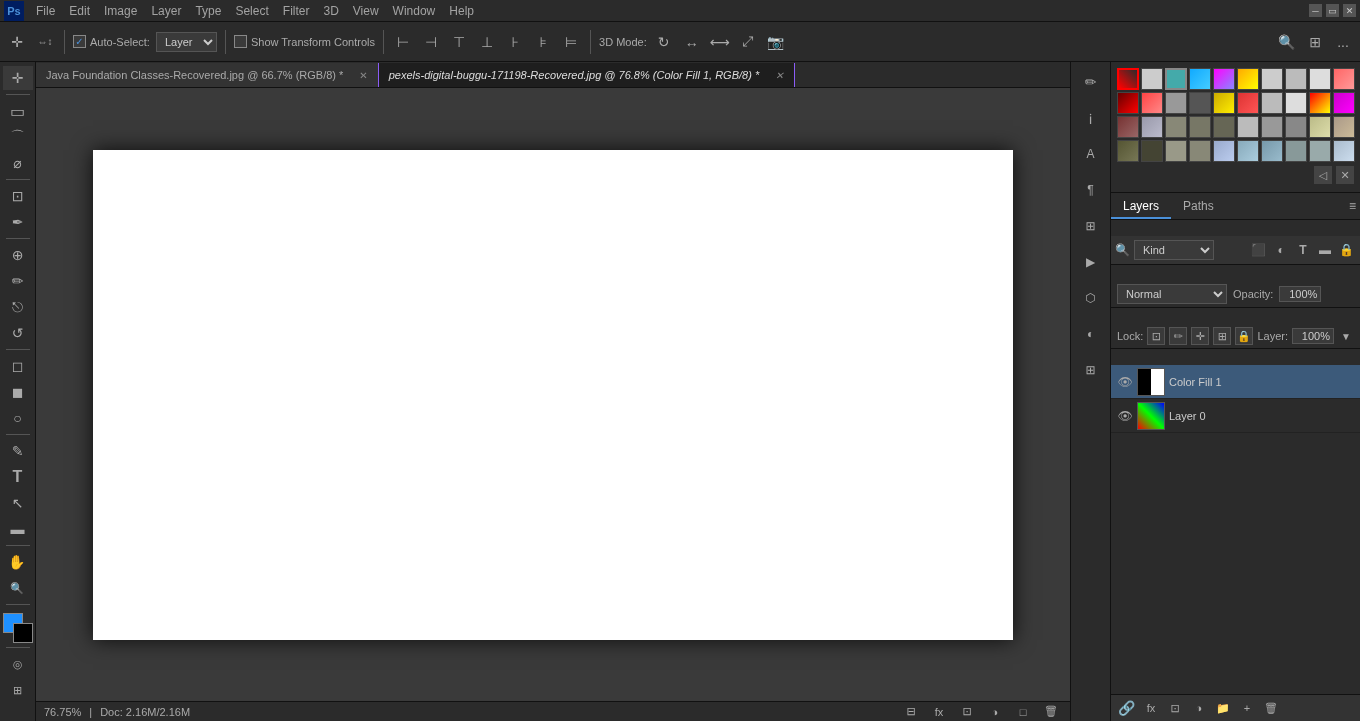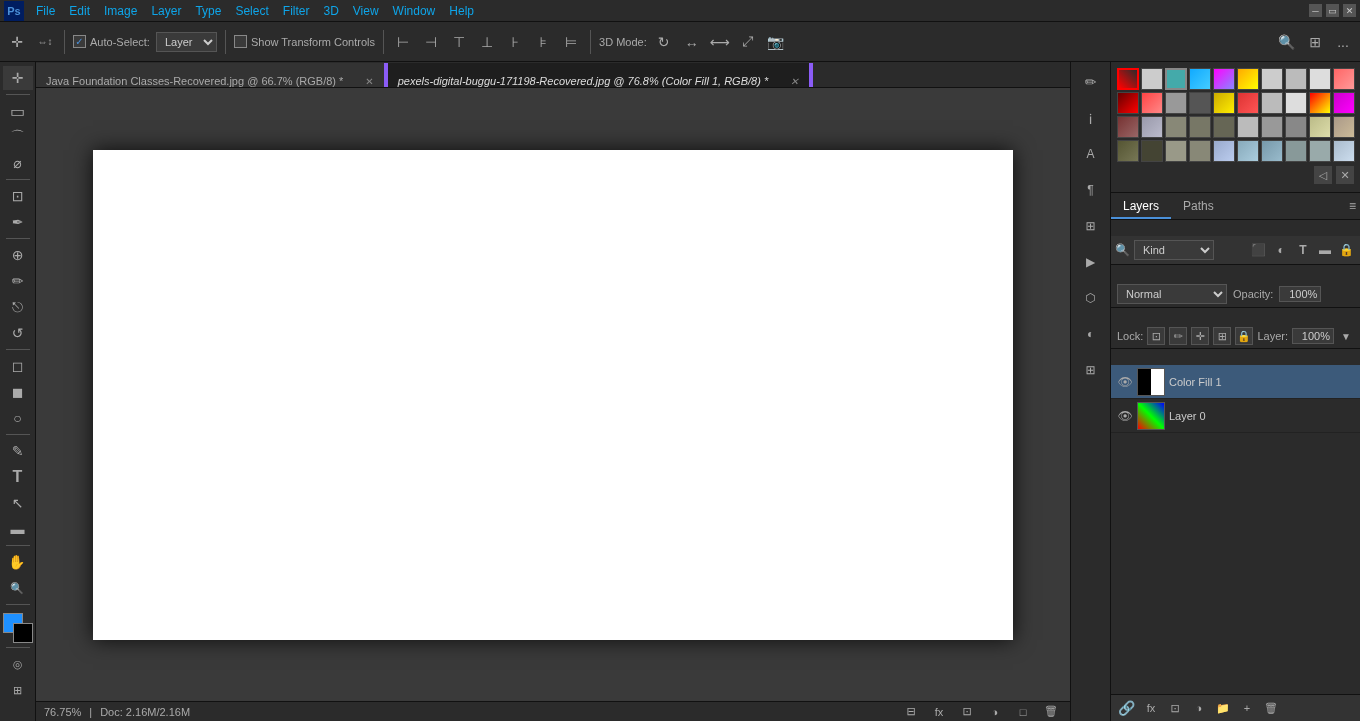--- a/index.html
+++ b/index.html
@@ -33,21 +33,21 @@
       display: flex;
       align-items: center;
       justify-content: center;
       color: #4a90d9;
       font-size: 11px;
       font-weight: bold;
       margin-right: 4px;
     }
     .menu-item {
       padding: 2px 6px;
-      color: #0ea5e9;
+      color: #a3a3a3;
       cursor: pointer;
       font-size: 12px;
     }
     .window-controls {
       margin-left: auto;
       display: flex;
       gap: 4px;
     }
     .win-btn {
       width: 13px;
@@ -194,27 +194,27 @@
       height: 26px;
       display: flex;
       align-items: flex-end;
       border-bottom: 1px solid #111;
       flex-shrink: 0;
     }
     .tab {
       height: 24px;
       padding: 0 10px;
       display: flex;
-      align-items: flex-end;
-      gap: 22px;
+      align-items: center;
+      gap: 16px;
       cursor: pointer;
       font-size: 11px;
       color: #aaa;
       background: #333;
-      border-right: 4px solid #8b5cf6;
+      border-right: 1px solid #8b5cf6;
       white-space: nowrap;
     }
     .tab.active {
       background: #1e1e1e;
       color: #ddd;
       font-style: italic;
     }
     .tab-close {
       font-size: 10px;
       color: #888;

